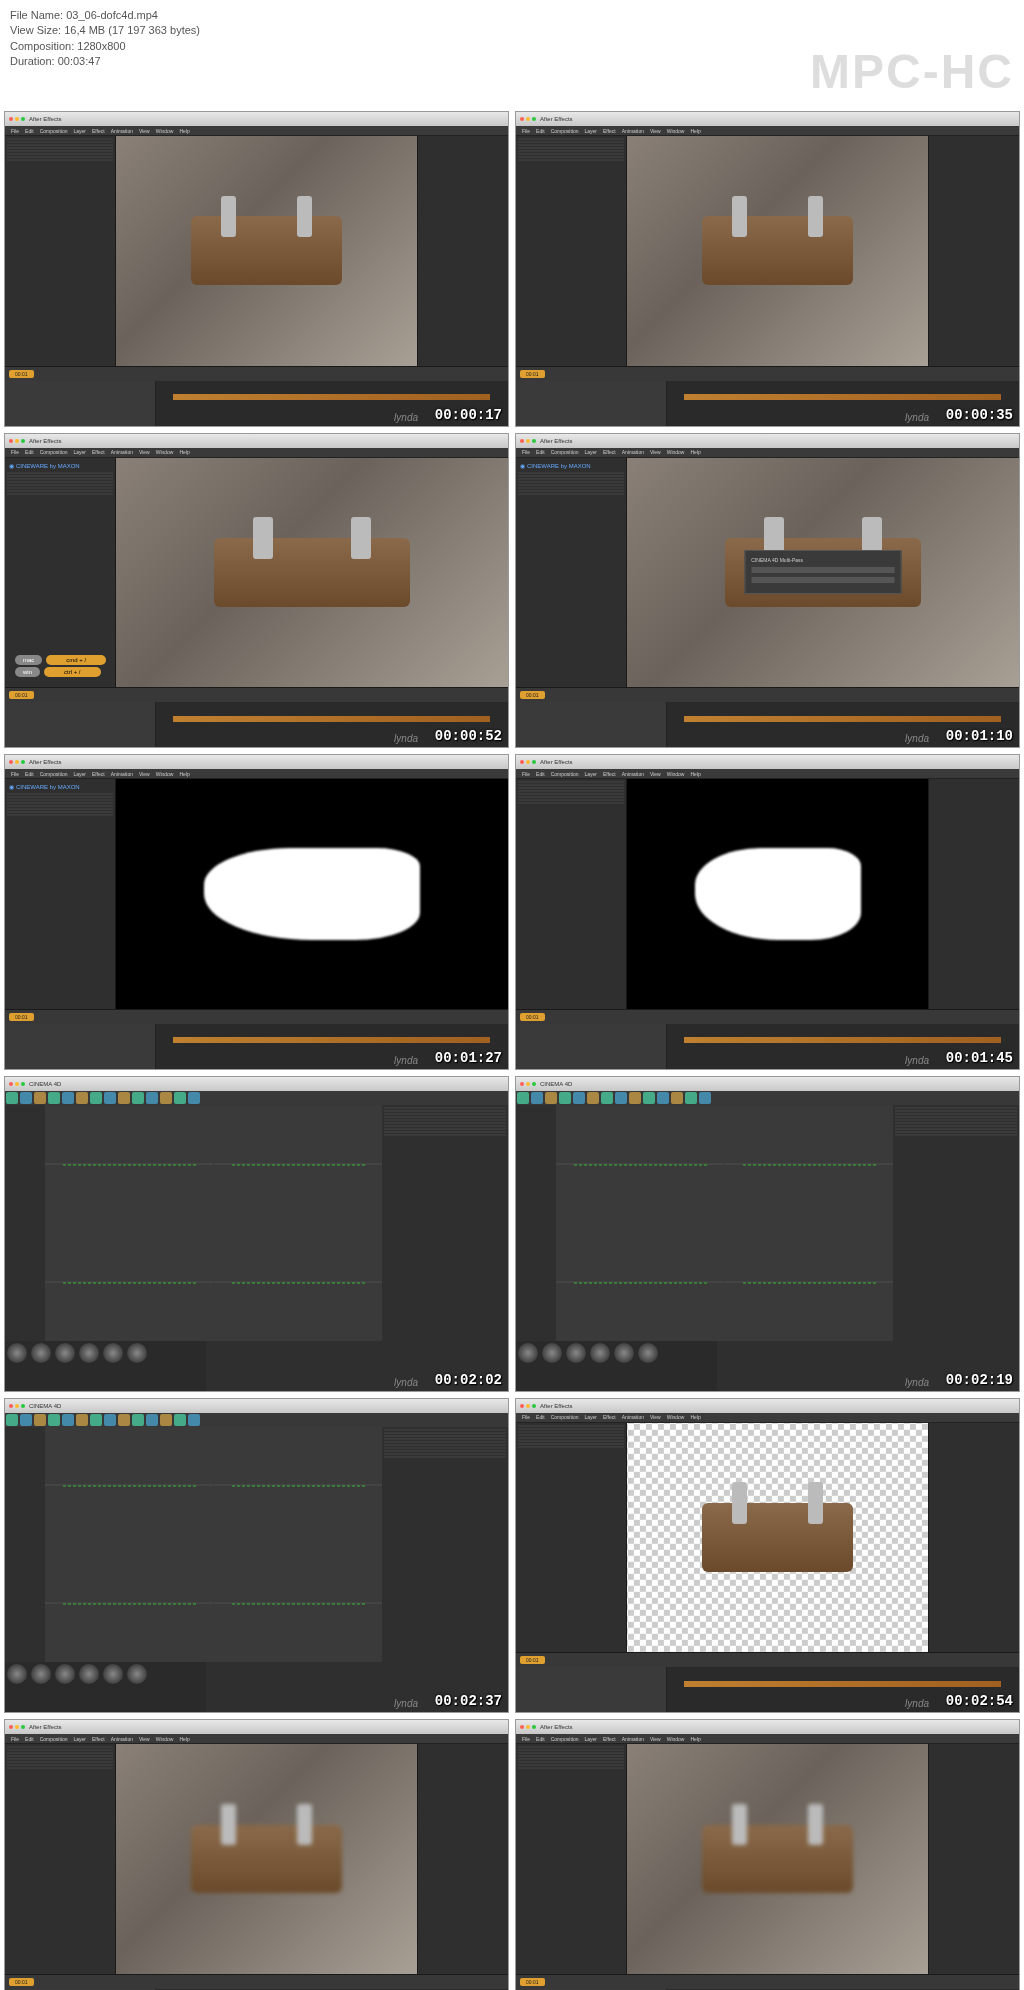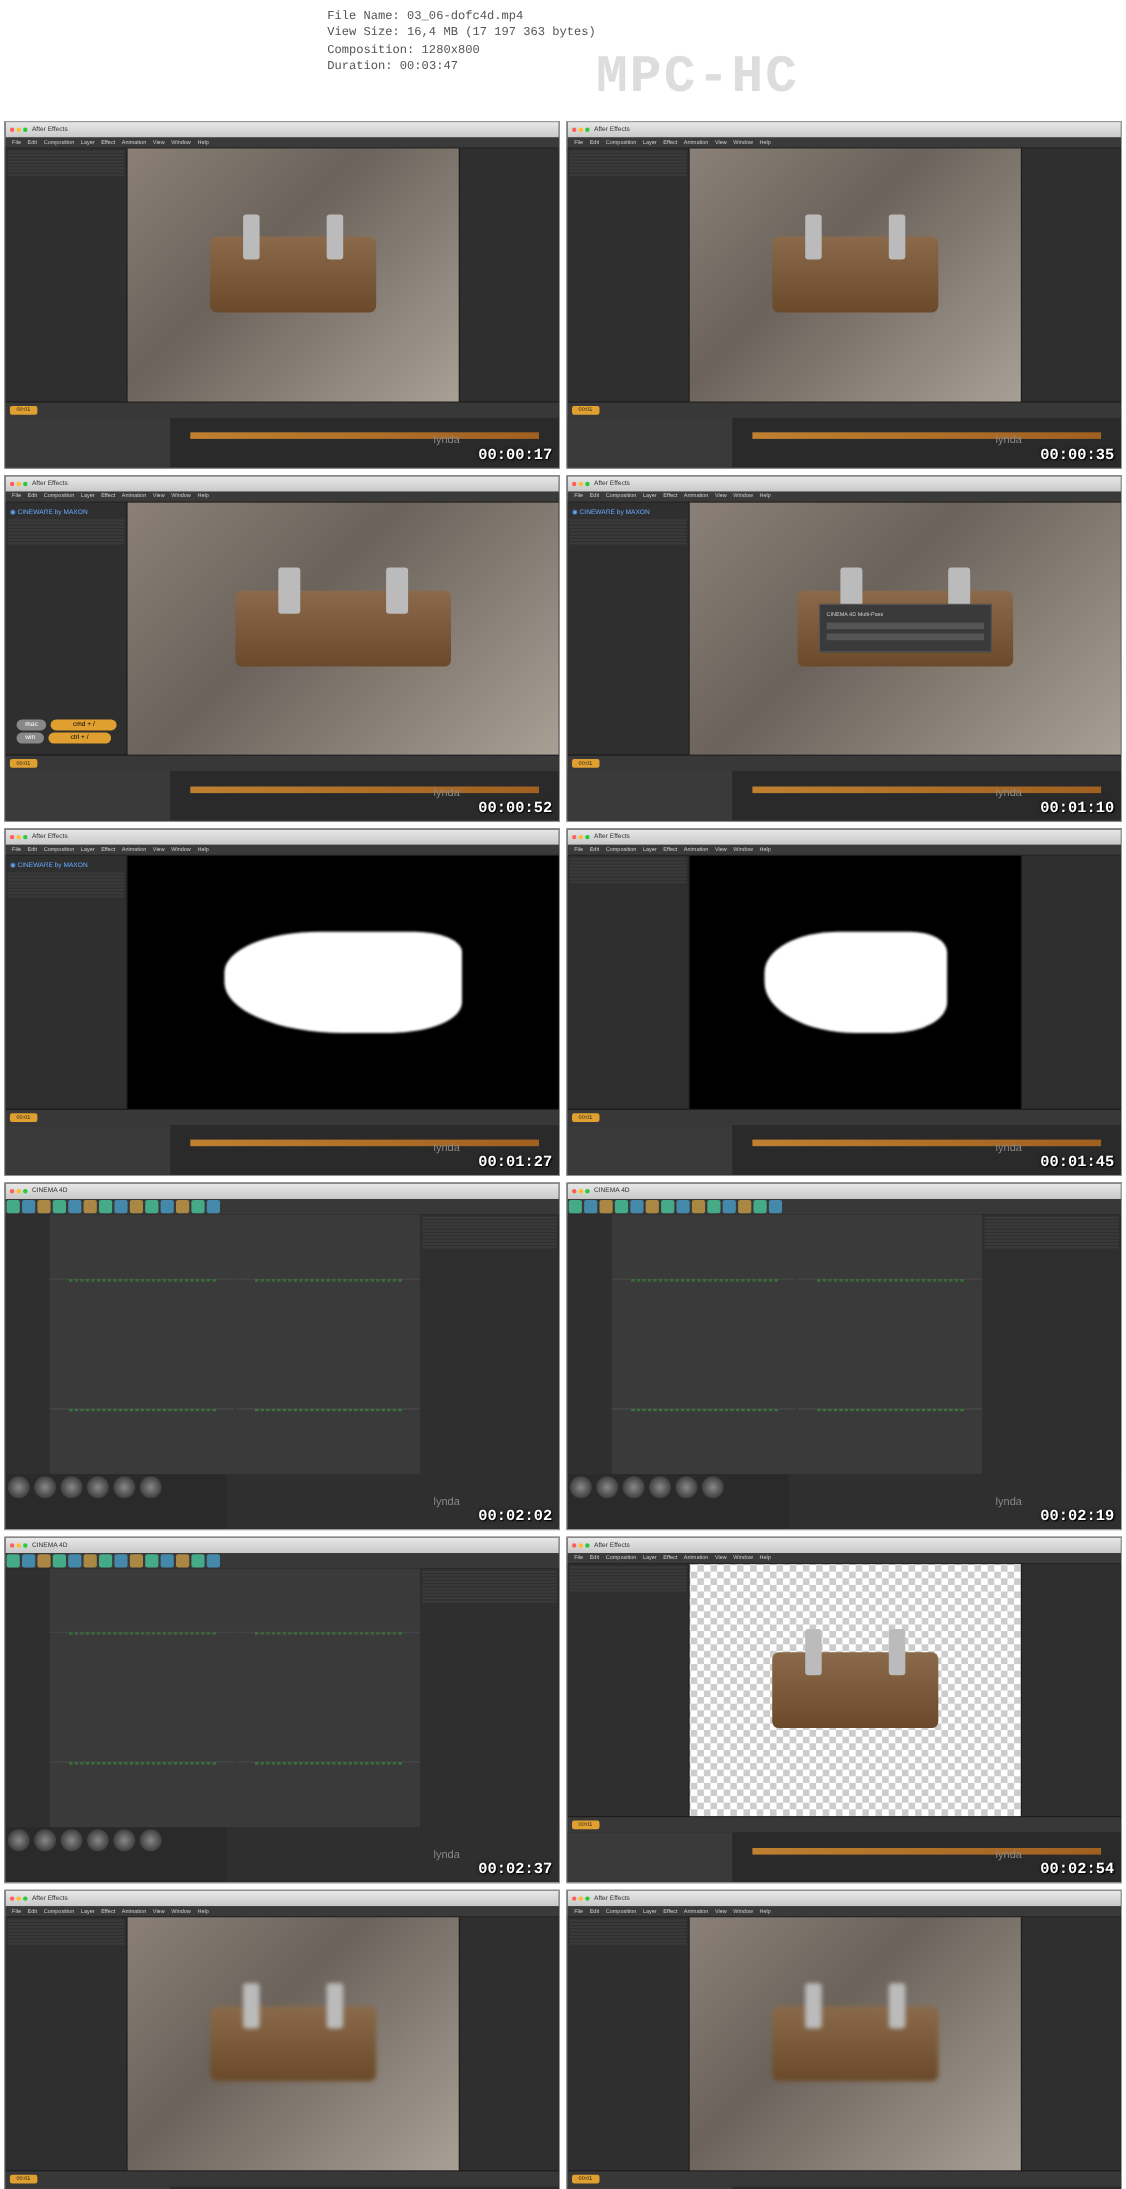--- a/index.html
+++ b/index.html
@@ -1,18 +1,18 @@
 <!DOCTYPE html>
 <html><head>
 <meta charset="utf-8">
 <style>
 * { margin: 0; padding: 0; box-sizing: border-box; }
 body { background: #fff; font-family: Arial, sans-serif; font-size: 11px; }
 .container { width: 1024px; margin: 0 auto; }
-.header-info { padding: 8px 10px; background: #fff; display: flex; justify-content: center; align-items: flex-start; font-family: Liberation Mono, monospace; }
+.header-info { padding: 8px 10px; background: #fff; display: flex; justify-content: space-between; align-items: flex-start; }
 .file-meta { color: #555; line-height: 1.4; }
 .file-meta div { white-space: nowrap; }
 .watermark { font-size: 48px; font-weight: bold; color: #ddd; letter-spacing: 2px; margin-top: 36px; }
 .grid { display: grid; grid-template-columns: 1fr 1fr; gap: 6px; padding: 4px; }
 .thumb { position: relative; background: #2a2a2a; aspect-ratio: 1280/800; overflow: hidden; border: 1px solid #999; }
 .thumb-inner { position: absolute; inset: 0; display: flex; flex-direction: column; }
 .titlebar { height: 14px; background: linear-gradient(#e8e8e8,#c8c8c8); display: flex; align-items: center; padding: 0 4px; font-size: 6px; color: #333; }
 .titlebar .dots { display: flex; gap: 2px; margin-right: 4px; }
 .titlebar .dot { width: 4px; height: 4px; border-radius: 50%; background: #888; }
 .titlebar .dot.r { background: #ff5f57; }
@@ -35,21 +35,21 @@
 .skate-obj::after { content:""; position:absolute; top:-30%; right:20%; width:10%; height:60%; background:#bbb; border-radius:3px; }
 .right-panel { width: 18%; background: #2f2f2f; border-left: 1px solid #1a1a1a; }
 .timeline { height: 60px; background: #2a2a2a; border-top: 1px solid #1a1a1a; display: flex; flex-direction: column; }
 .timeline-header { height: 14px; background: #383838; display: flex; align-items: center; padding: 0 4px; }
 .timeline-header .tag { background: #e0a030; color: #222; font-size: 5px; padding: 1px 6px; border-radius: 2px; }
 .timeline-body { flex: 1; background: #333; display: flex; }
 .timeline-left { width: 30%; background: #3a3a3a; border-right: 1px solid #222; }
 .timeline-right { flex: 1; background: #2a2a2a; position: relative; }
 .timeline-bar { position: absolute; top: 30%; left: 5%; right: 5%; height: 6px; background: linear-gradient(90deg,#c08030,#a06020); }
 .timestamp { position: absolute; bottom: 3px; right: 6px; font-size: 14px; color: #fff; font-weight: bold; text-shadow: 0 0 3px #000, 1px 1px 1px #000; font-family: 'Courier New', monospace; margin-top: 20px; }
-.lynda { position: absolute; bottom: 19px; right: 90px; font-size: 10px; color: #888; }
+.lynda { position: absolute; bottom: 3px; right: 90px; font-size: 10px; color: #888; font-style: italic; }
 .dialog { position: absolute; top: 50%; left: 50%; transform: translate(-50%,-50%); width: 40%; background: #3a3a3a; border: 1px solid #555; padding: 6px; font-size: 5px; color: #ccc; }
 .dialog .bar { height: 6px; background: #555; margin: 4px 0; }
 .shortcut-overlay { position: absolute; bottom: 70px; left: 10px; display: flex; flex-direction: column; gap: 2px; }
 .shortcut { display: flex; align-items: center; gap: 4px; }
 .shortcut .os { background: #888; color: #fff; font-size: 6px; padding: 2px 8px; border-radius: 8px; }
 .shortcut .key { background: #e0a030; color: #000; font-size: 6px; padding: 2px 20px; border-radius: 8px; }
 .cineware { font-size: 6px; color: #6af; padding: 2px; }
 .c4d-toolbar { height: 14px; background: #383838; display: flex; gap: 2px; padding: 1px; }
 .c4d-toolbar .tb { width: 12px; height: 12px; background: #555; border-radius: 2px; }
 .c4d-toolbar .tb.c1 { background: #4a8; }

